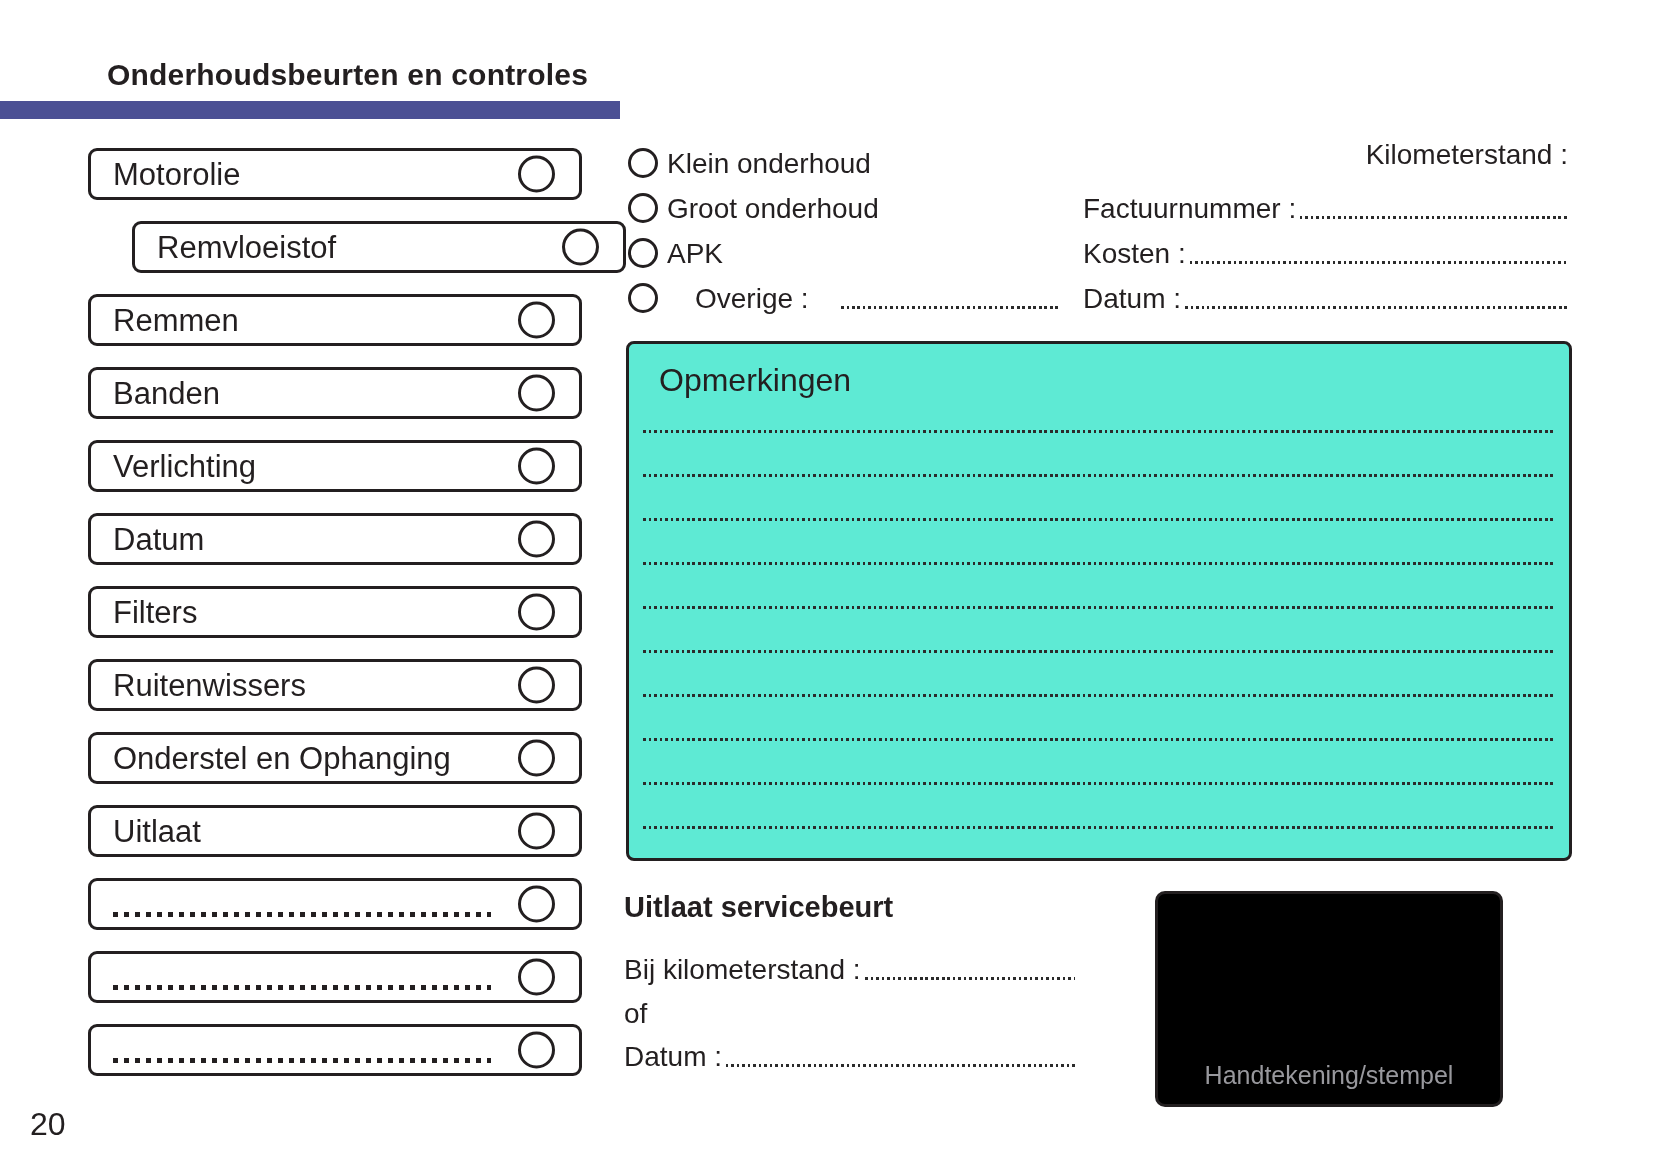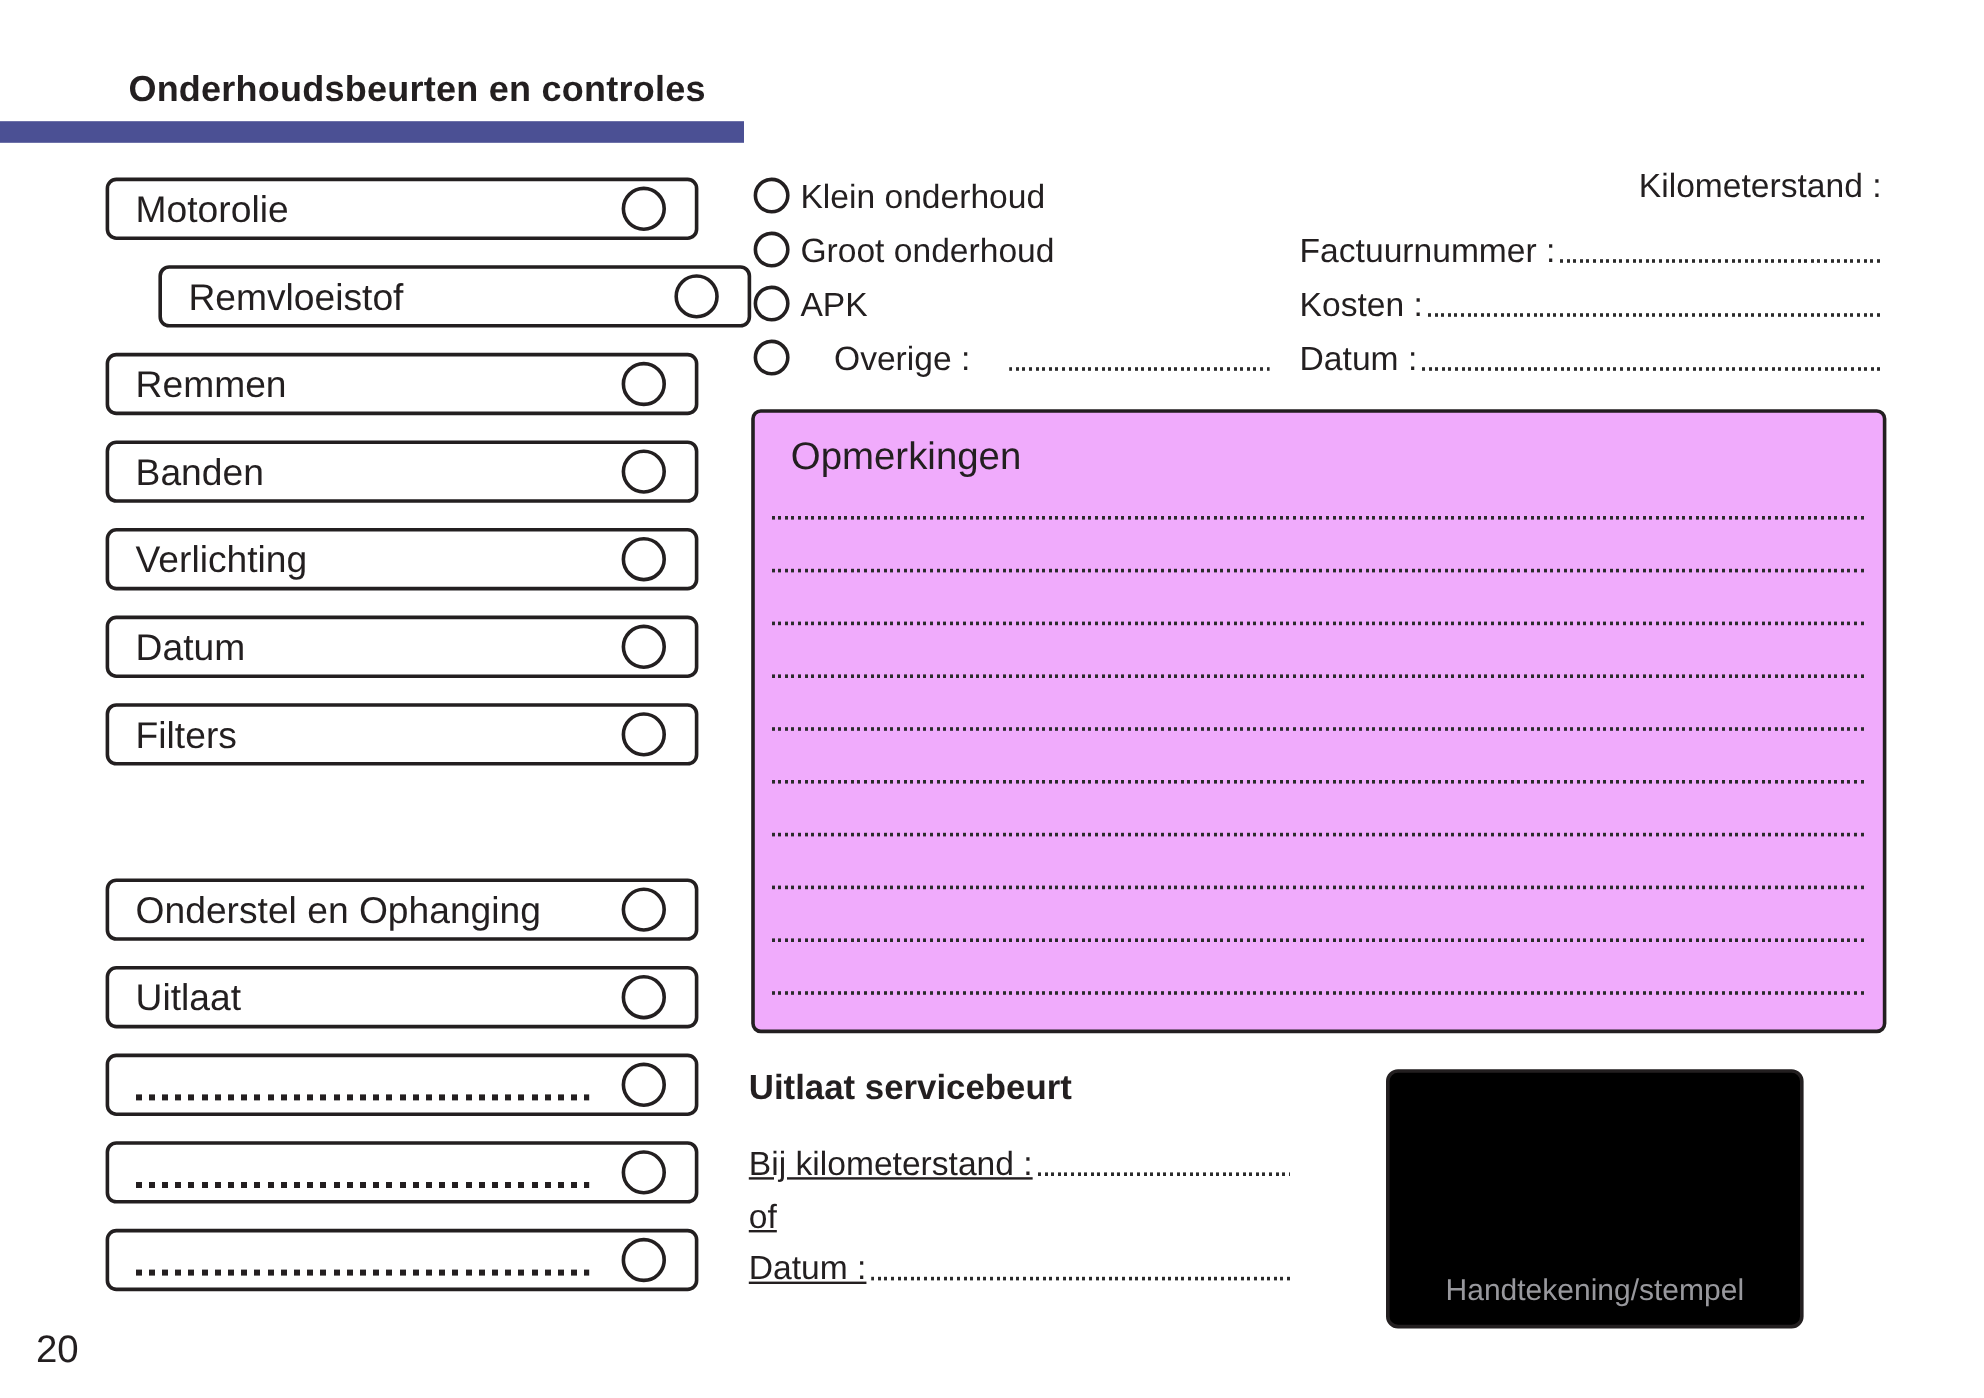--- a/index.html
+++ b/index.html
@@ -54,38 +54,38 @@
   
   .record-fields{position:absolute;left:1083px;top:140px;width:485px;}
   .field-row{
     position:absolute;left:0;width:485px;height:46px;box-sizing:border-box;
     display:flex;align-items:flex-end;padding-bottom:8px;
   }
   .field-row .row-label{font-size:28px;line-height:1.05;white-space:nowrap;}
   
   .remarks-box{
     position:absolute;left:626px;top:341px;width:946px;height:520px;box-sizing:border-box;
-    border:3.5px solid #231f20;border-radius:8px;background:#f0abfc;
+    border:3.5px solid #231f20;border-radius:8px;background:#5eead4;
   }
   .remarks-title{position:absolute;left:30px;top:20px;font-size:32px;line-height:1;}
   .remarks-line{
     position:absolute;left:14px;right:14px;height:3px;
     background-image:repeating-linear-gradient(to right,#2b2b2b 0 2.5px,transparent 2.5px 5.5px);
   }
   
   .next-service-title{
     position:absolute;left:624px;top:893px;font-size:29px;font-weight:bold;line-height:1;
     white-space:nowrap;
   }
   .next-service-rows{position:absolute;left:624px;top:940px;width:451px;}
   .ns-row{
     position:absolute;left:0;width:451px;height:38px;box-sizing:border-box;
     display:flex;align-items:flex-end;padding-bottom:2px;
   }
-  .ns-row .row-label{font-size:28px;line-height:1.05;white-space:nowrap;text-decoration:underline;}
+  .ns-row .row-label{font-size:28px;line-height:1.05;white-space:nowrap;}
   
   .signature-box{
     position:absolute;left:1155px;top:891px;width:348px;height:216px;box-sizing:border-box;
     border:3.5px solid #231f20;border-radius:10px;background:#000000;
   }
   .signature-label{
     position:absolute;left:0;right:0;bottom:14px;text-align:center;
     font-size:25px;color:#98989d;
   }
   
@@ -119,20 +119,24 @@
       <div class="check-row" style="top: 292px;">
         <span class="row-label">Verlichting</span>
         <span class="check-circle"></span>
       </div>
       <div class="check-row" style="top: 365px;">
         <span class="row-label">Datum</span>
         <span class="check-circle"></span>
       </div>
       <div class="check-row" style="top: 438px;">
         <span class="row-label">Filters</span>
+        <span class="check-circle"></span>
+      </div>
+      <div class="check-row" style="top: 511px;">
+        <span class="row-label">Ruitenwissers</span>
         <span class="check-circle"></span>
       </div>
       <div class="check-row" style="top: 584px;">
         <span class="row-label">Onderstel en Ophanging</span>
         <span class="check-circle"></span>
       </div>
       <div class="check-row" style="top: 657px;">
         <span class="row-label">Uitlaat</span>
         <span class="check-circle"></span>
       </div>

